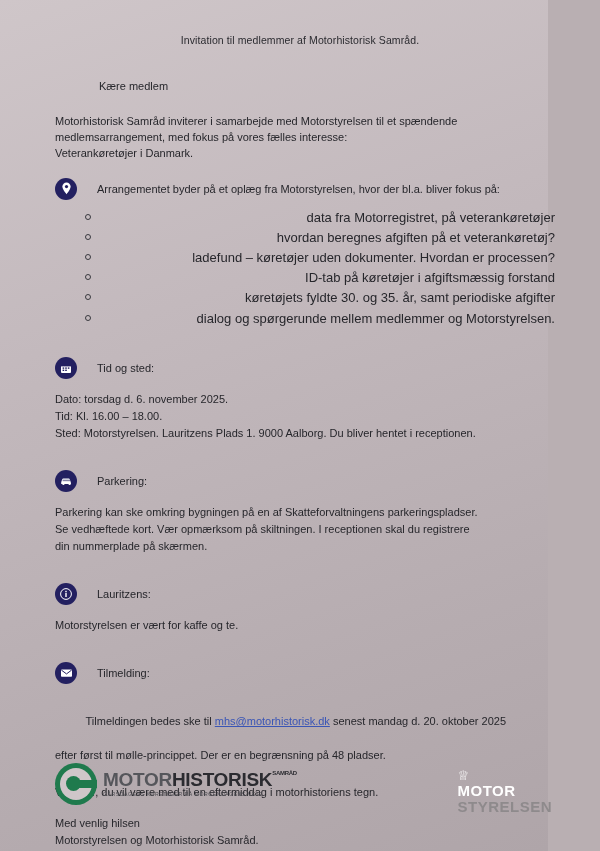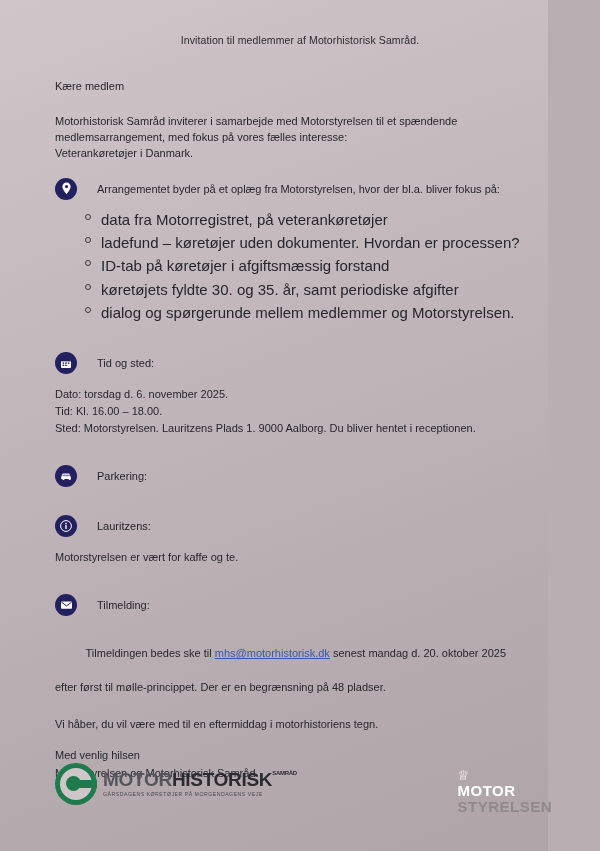--- a/index.html
+++ b/index.html
@@ -35,20 +35,21 @@
   }
   .content {
     position: absolute;
     left: 55px;
     top: 80px;
     width: 500px;
   }
   .greeting {
     font-size: 11px;
     margin-bottom: 22px;
+    margin-left: 44px;
   }
   p.para {
     font-size: 11px;
     line-height: 1.45;
     margin: 0 0 16px 0;
   }
   .section {
     position: relative;
     margin-top: 18px;
   }
@@ -77,24 +78,25 @@
     font-size: 11px;
     line-height: 1.35;
     padding-top: 2px;
   }
   ul.bullets {
     list-style: none;
     margin: 8px 0 0 0;
     padding: 0 0 0 28px;
   }
   ul.bullets li {
-    font-size: 15px;
+    font-size: 13px;
     line-height: 1.55;
     position: relative;
     padding-left: 18px;
+    text-align: right;
   }
   ul.bullets li:before {
     content: "";
     position: absolute;
     left: 2px;
     top: 6px;
     width: 4px;
     height: 4px;
     border: 1px solid #3a3a40;
     border-radius: 50%;
@@ -225,20 +227,21 @@
         <span class="circ">
           <svg width="11" height="13" viewBox="0 0 11 13">
               <path d="M5.5 0.6C3.2 0.6 1.4 2.4 1.4 4.6c0 3 4.1 7.6 4.1 7.6s4.1-4.6 4.1-7.6C9.6 2.4 7.8 0.6 5.5 0.6z" fill="#fff"></path>
               <circle cx="5.5" cy="4.6" r="1.6" fill="#232060"></circle>
             </svg>
         </span>
         <span class="section-title">Arrangementet byder på et oplæg fra Motorstyrelsen, hvor der bl.a. bliver fokus på:</span>
       </div>
       <ul class="bullets">
         <li>data fra Motorregistret, på veterankøretøjer</li>
+        <li>hvordan beregnes afgiften på et veterankøretøj?</li>
         <li>ladefund – køretøjer uden dokumenter. Hvordan er processen?</li>
         <li>ID-tab på køretøjer i afgiftsmæssig forstand</li>
         <li>køretøjets fyldte 30. og 35. år, samt periodiske afgifter</li>
         <li>dialog og spørgerunde mellem medlemmer og Motorstyrelsen.</li>
       </ul>
     </div>
 
     <div class="section" style="margin-top:30px;">
       <div class="icon-row">
         <span class="circ">
@@ -266,20 +269,25 @@
         <span class="circ">
           <svg width="13" height="10" viewBox="0 0 13 10">
               <path d="M1.2 6.2l0.9-2.6c0.2-0.6 0.7-1 1.3-1h5.2c0.6 0 1.1 0.4 1.3 1l0.9 2.6v1.8H1.2z" fill="#fff"></path>
               <circle cx="3.4" cy="7.8" r="1.2" fill="#fff"></circle>
               <circle cx="9.6" cy="7.8" r="1.2" fill="#fff"></circle>
               <rect x="2.6" y="3.6" width="7.8" height="1.6" fill="#232060" opacity="0.55"></rect>
             </svg>
         </span>
         <span class="section-title">Parkering:</span>
       </div>
+      <div class="body-block">
+        <div>Parkering kan ske omkring bygningen på en af Skatteforvaltningens parkeringspladser.</div>
+        <div>Se vedhæftede kort. Vær opmærksom på skiltningen. I receptionen skal du registrere</div>
+        <div>din nummerplade på skærmen.</div>
+      </div>
     </div>
 
     <div class="section" style="margin-top:30px;">
       <div class="icon-row">
         <span class="circ">
           <svg width="12" height="12" viewBox="0 0 12 12">
               <circle cx="6" cy="6" r="5.4" fill="none" stroke="#fff" stroke-width="1"></circle>
               <rect x="5.3" y="5" width="1.4" height="4" fill="#fff"></rect>
               <rect x="5.3" y="2.8" width="1.4" height="1.5" fill="#fff"></rect>
             </svg>

